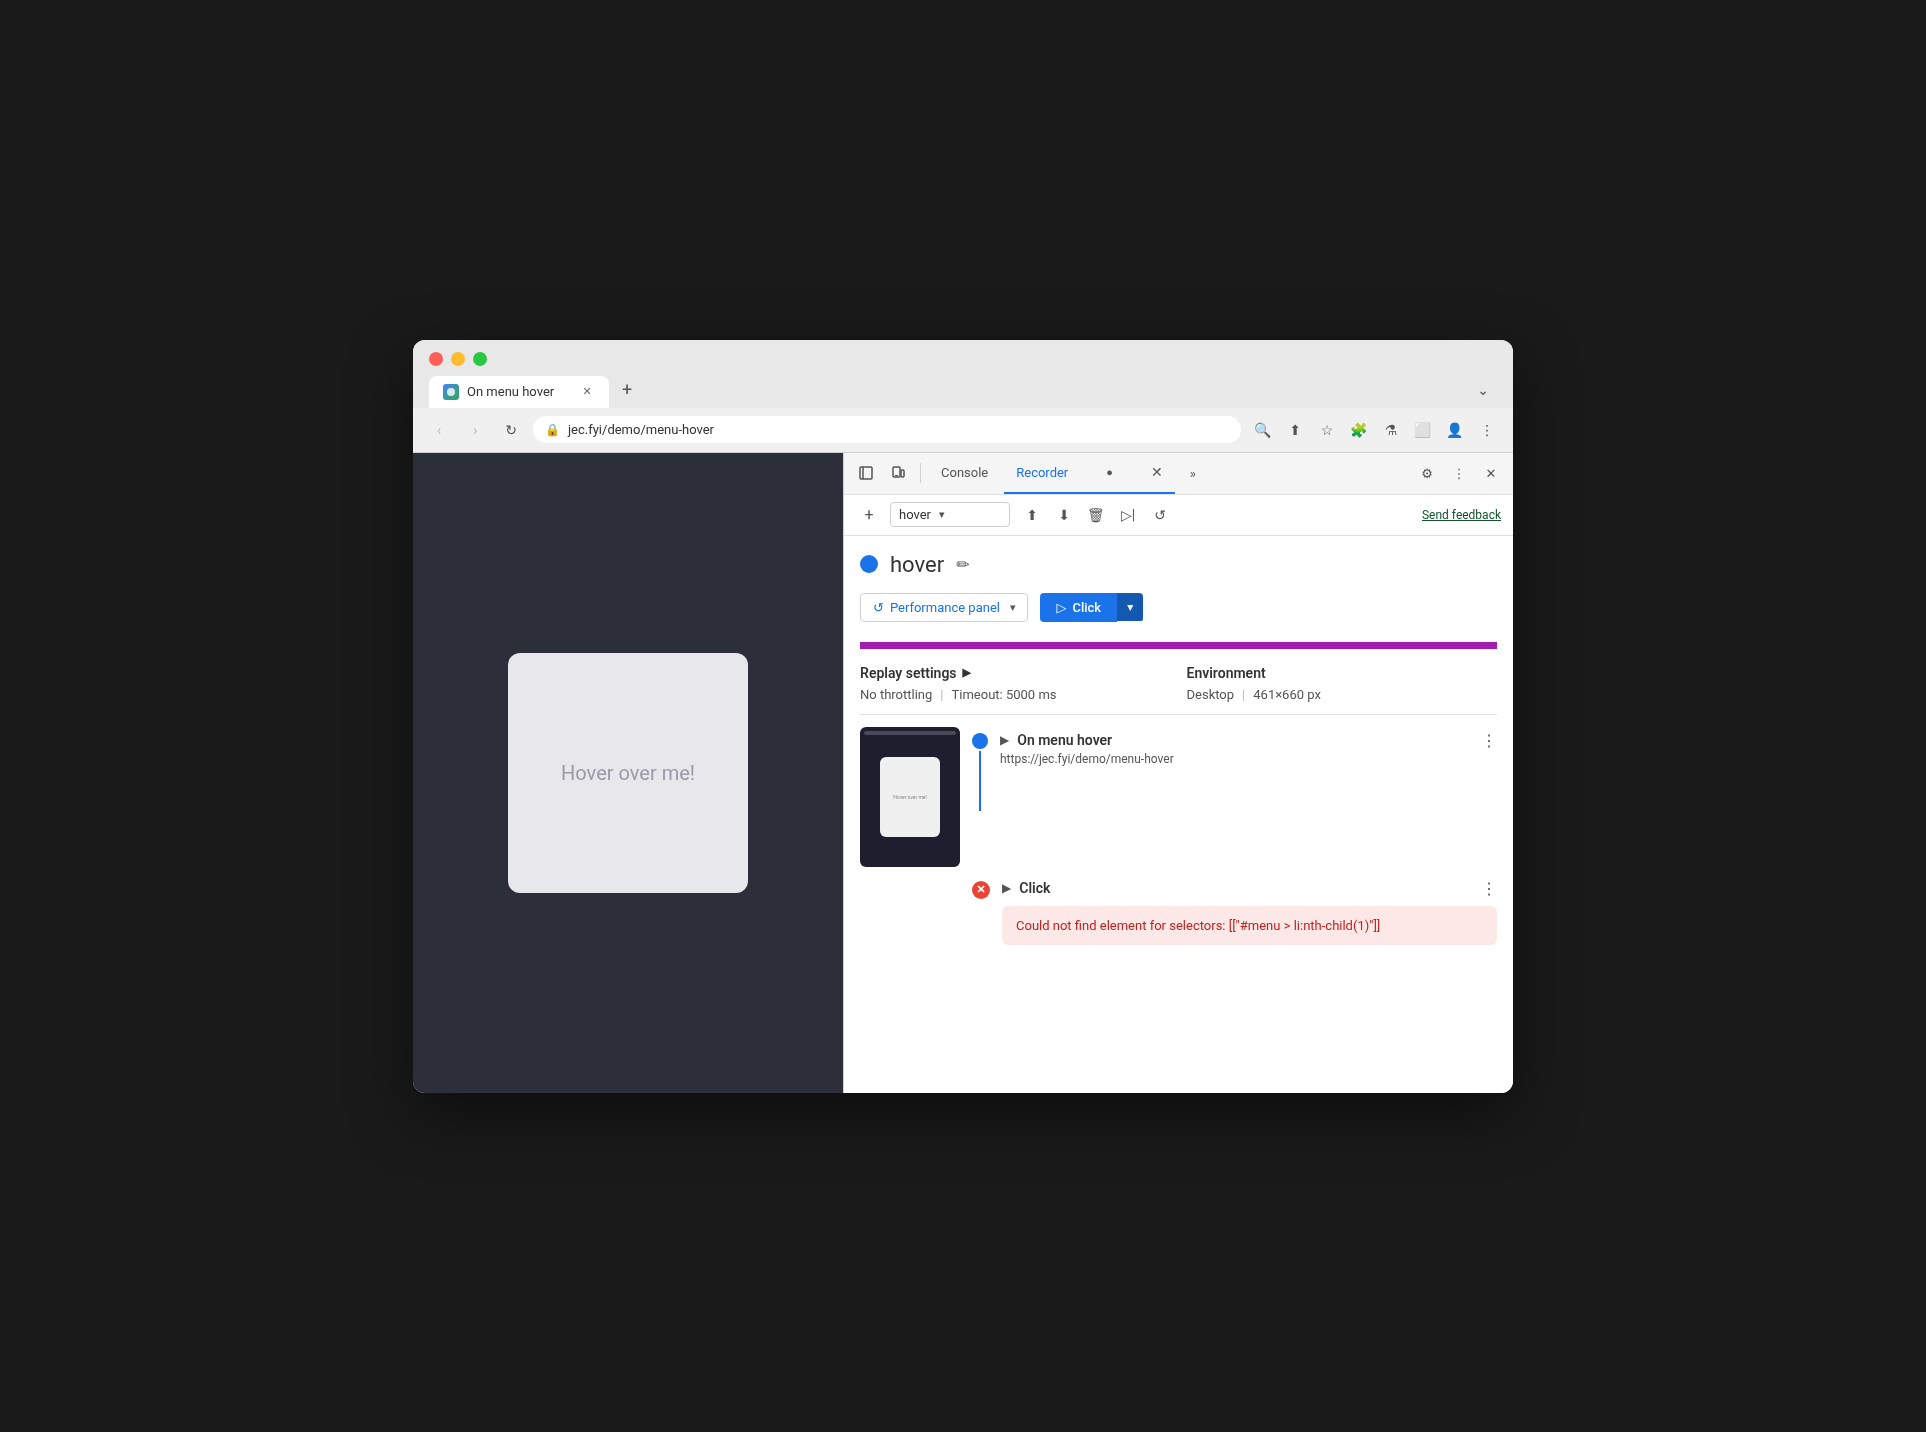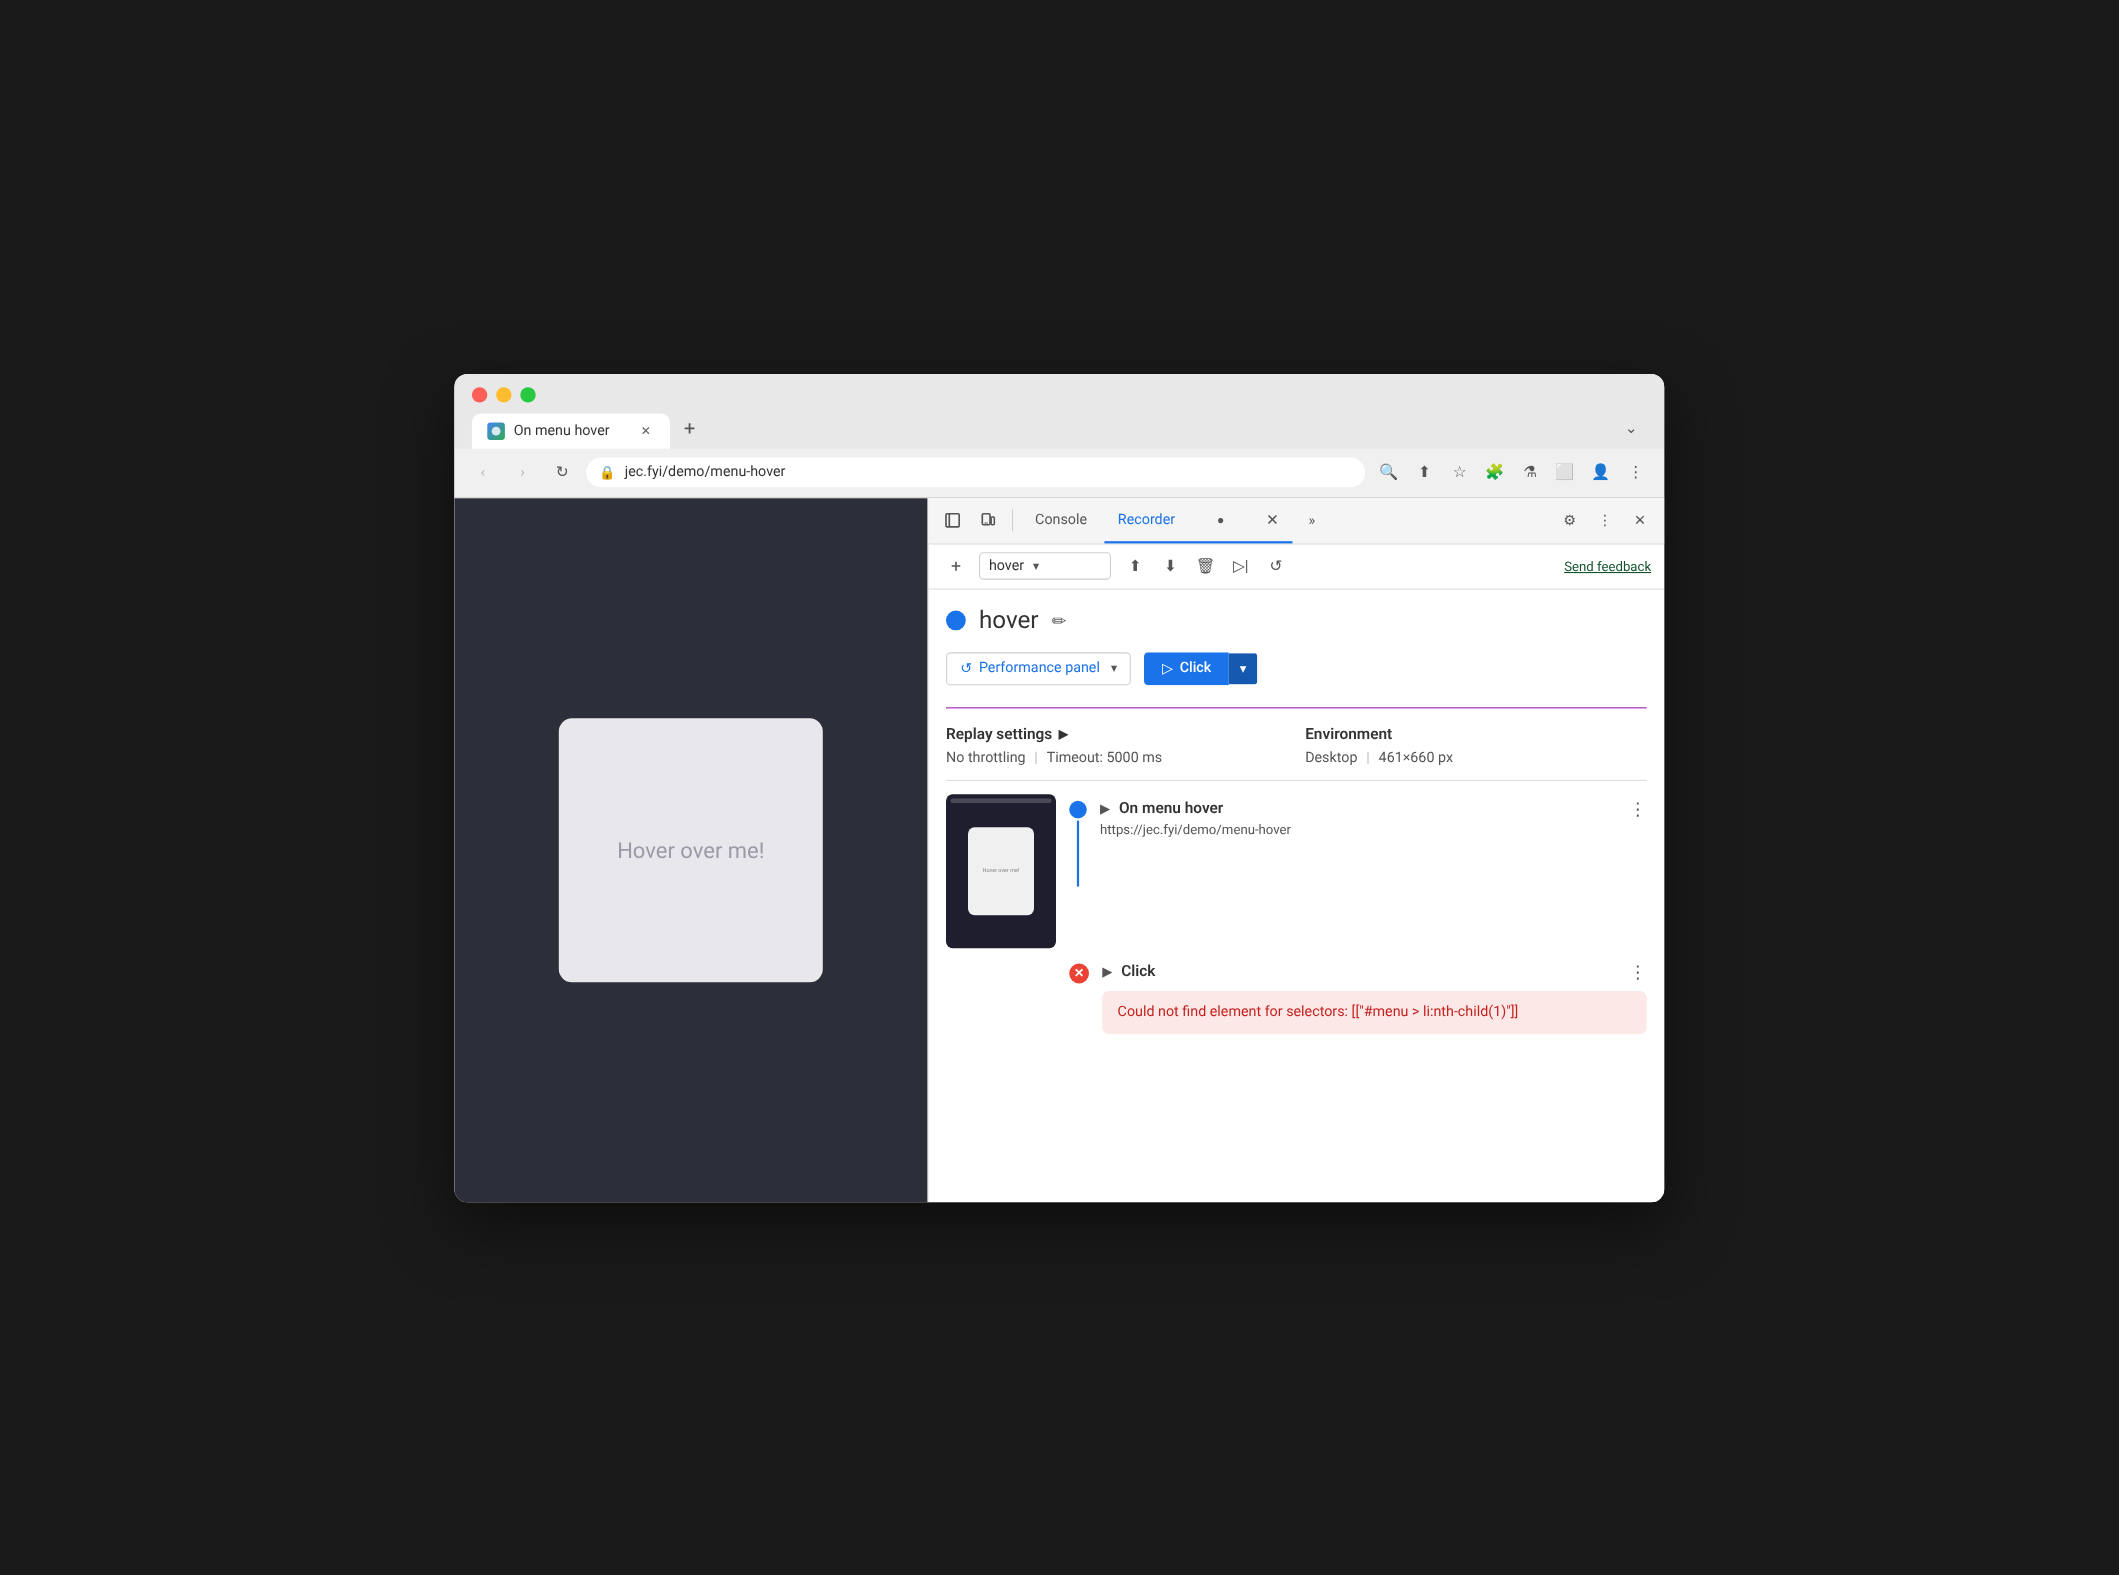--- a/index.html
+++ b/index.html
@@ -380,21 +380,21 @@
     }
     .replay-chevron {
       background: #1558b0;
       color: white;
       padding: 7px 10px;
       font-size: 12px;
       cursor: pointer;
     }
     
     .settings-section {
-      border-top: 1px solid #a21caf;
+      border-top: 7px solid #a21caf;
       padding-top: 16px;
       margin-bottom: 12px;
     }
     .settings-grid {
       display: grid;
       grid-template-columns: 1fr 1fr;
       gap: 16px;
     }
     .settings-col {}
     .settings-title {

